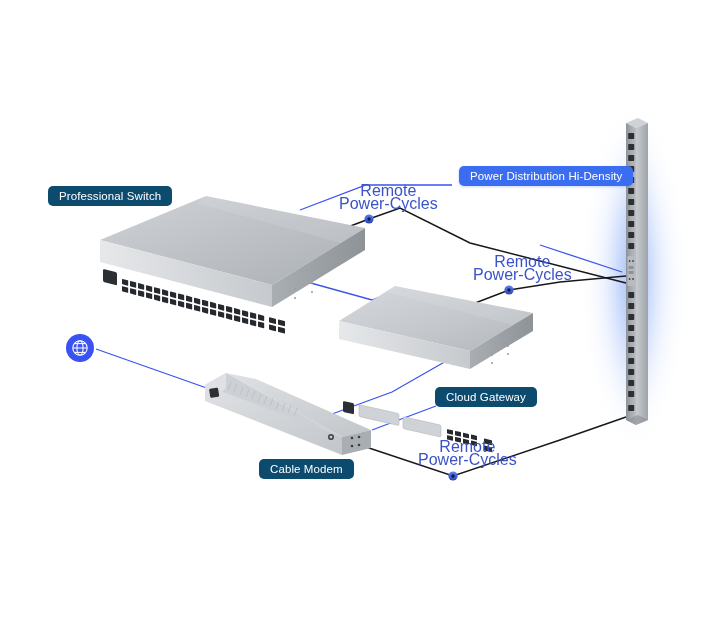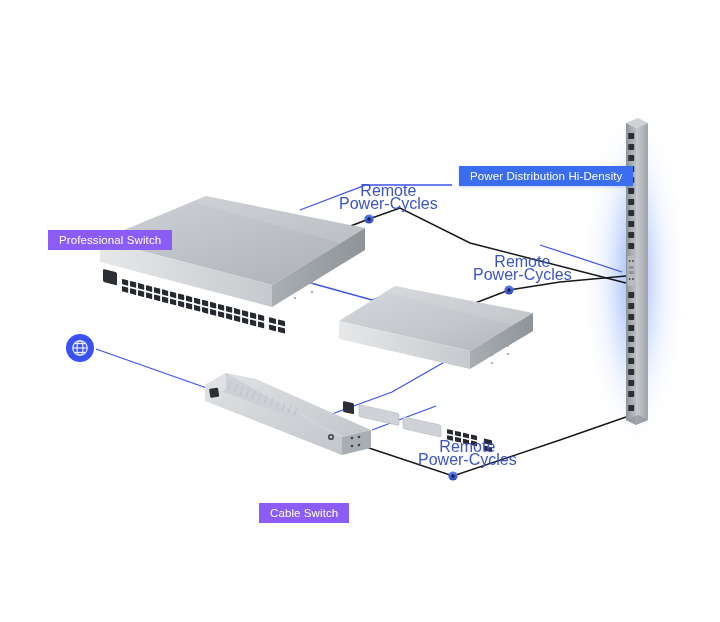--- a/index.html
+++ b/index.html
@@ -26,32 +26,31 @@
     width: 720px;
     height: 622px;
   }
   .badge {
     position: absolute;
     display: flex;
     align-items: center;
     justify-content: center;
     height: 20px;
     padding: 0 11px;
-    border-radius: 0;
+    border-radius: 5px;
     font-size: 11.5px;
     letter-spacing: 0.1px;
     white-space: nowrap;
     color: #ffffff;
     box-sizing: border-box;
     user-select: none;
   }
   .badge-gray {
-    background: #8b5cf6;
+    background: #0c4a6e;
     color: #ffffff;
-    margin-top: 44px;
   }
   .badge-blue {
     background: #3a6df0;
     color: #ffffff;
     box-shadow: 0 1px 3px rgba(58,109,240,0.28);
   }
   .link-label {
     position: absolute;
     text-align: center;
     color: #3a53c9;
@@ -369,23 +368,26 @@
   </svg>
 
   <div class="badge badge-gray" style="left:48px; top:186px;">
     <span>Professional Switch</span>
   </div>
 
   <div class="badge badge-blue" style="left:459px; top:166px;">
     <span>Power Distribution Hi-Density</span>
   </div>
 
+  <div class="badge badge-gray" style="left:435px; top:387px;">
+    <span>Cloud Gateway</span>
+  </div>
 
   <div class="badge badge-gray" style="left:259px; top:459px;">
-    <span>Cable Switch</span>
+    <span>Cable Modem</span>
   </div>
 
   <div class="link-label" style="left:339px; top:185px;">
     <div>Remote</div>
     <div>Power-Cycles</div>
   </div>
 
   <div class="link-label" style="left:473px; top:256px;">
     <div>Remote</div>
     <div>Power-Cycles</div>

